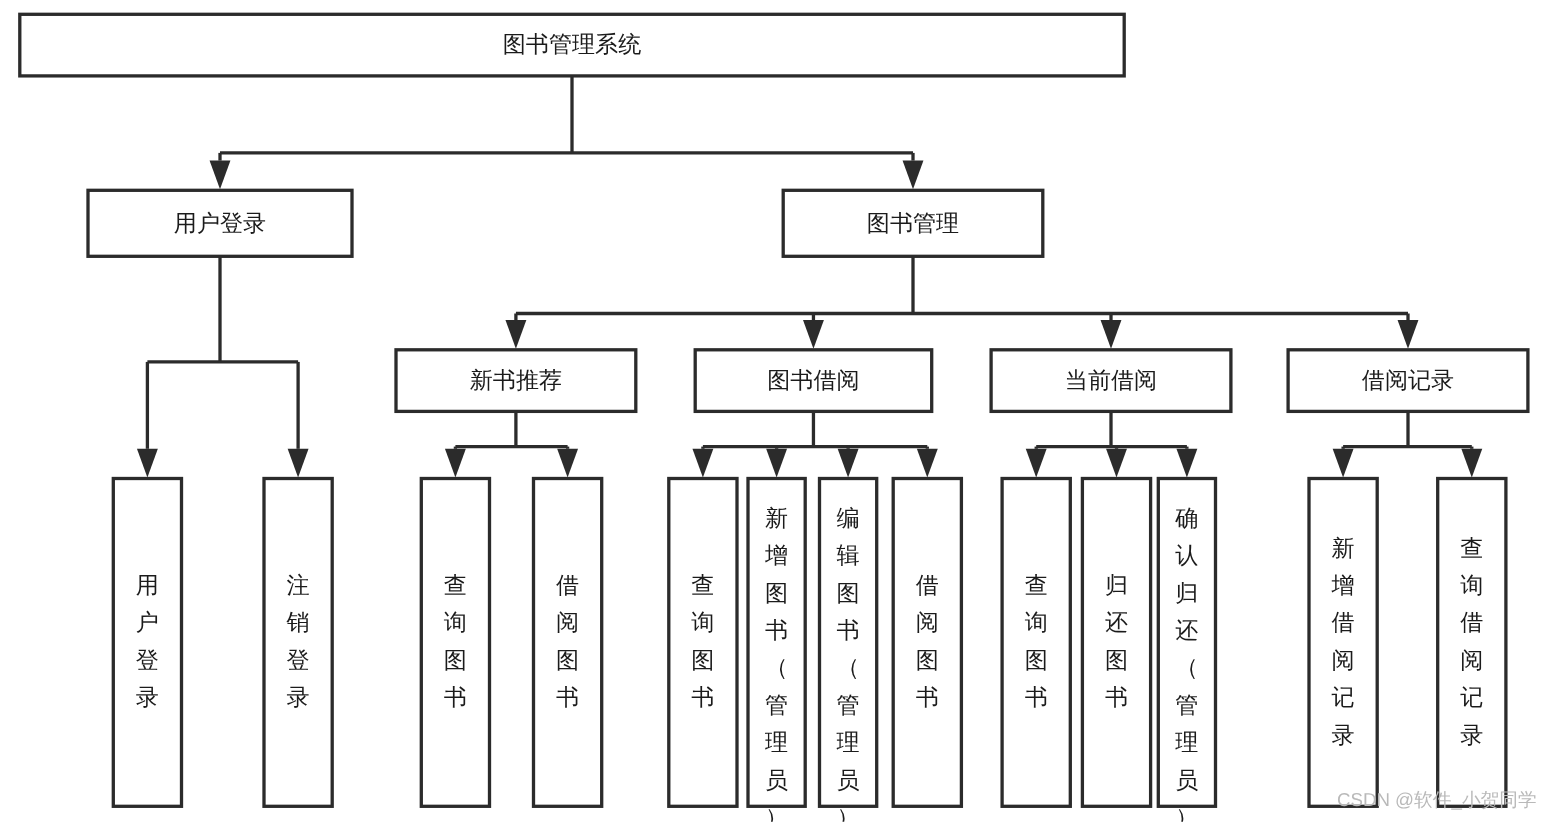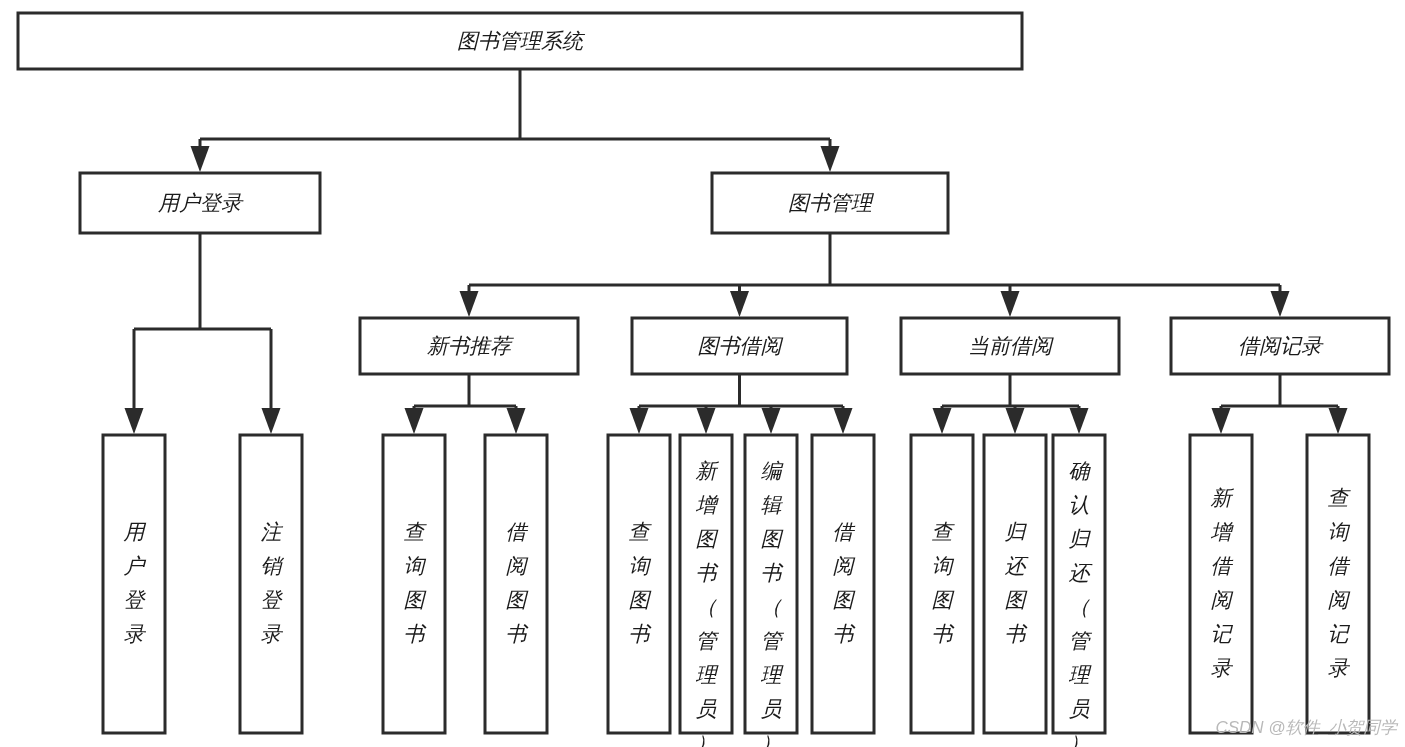--- a/index.html
+++ b/index.html
@@ -13,21 +13,20 @@
     font-family: "Liberation Sans", "DejaVu Sans", sans-serif;
     overflow: hidden;
     position: relative;
   }
   #diagram-root {
     position: absolute;
     left: 0;
     top: 0;
     width: 1405px;
     height: 747px;
-    font-style: italic;
   }
   svg.flow {
     display: block;
     width: 1405px;
     height: 747px;
   }
   .node-rect {
     fill: #ffffff;
     stroke: #2b2b2b;
     stroke-width: 3;

